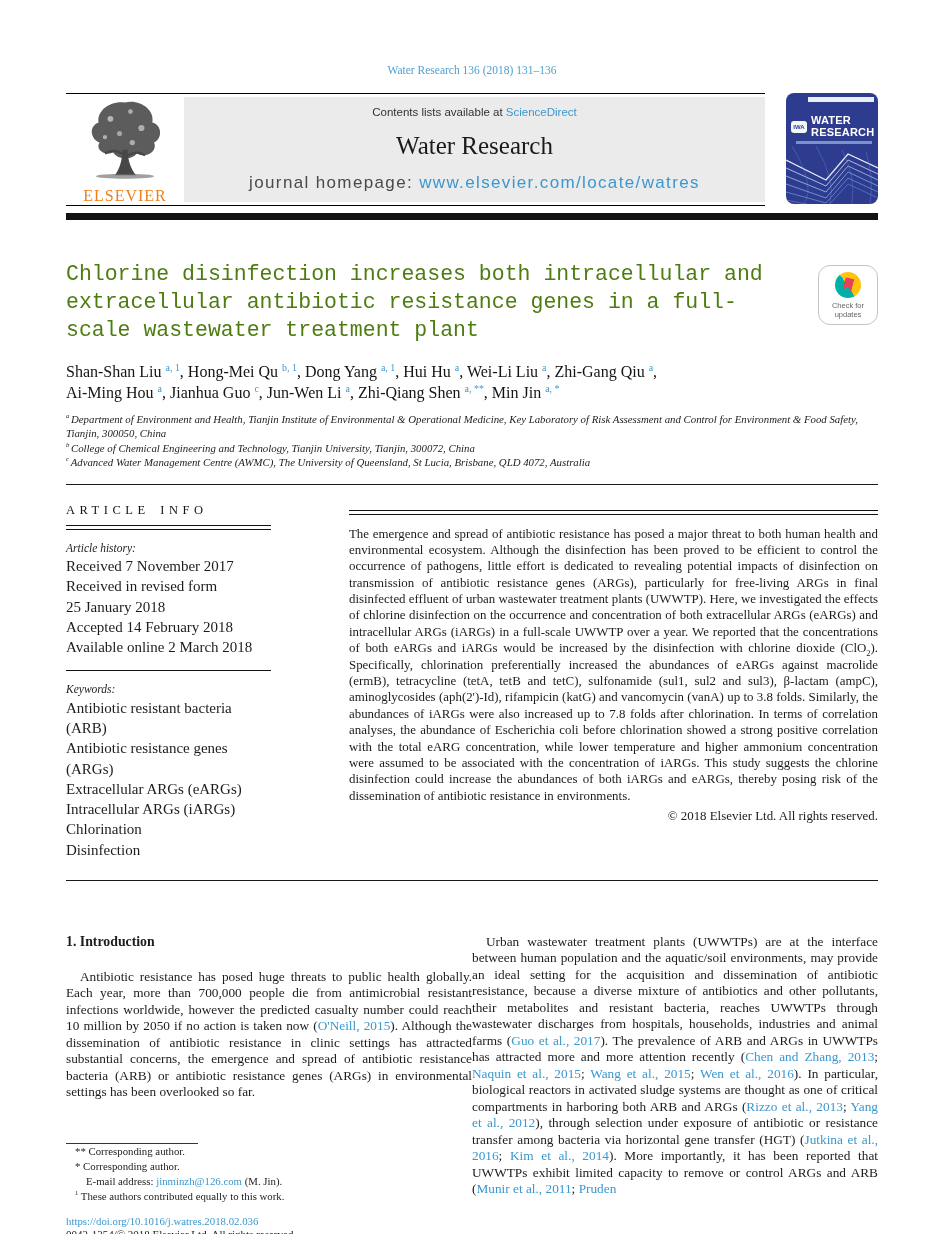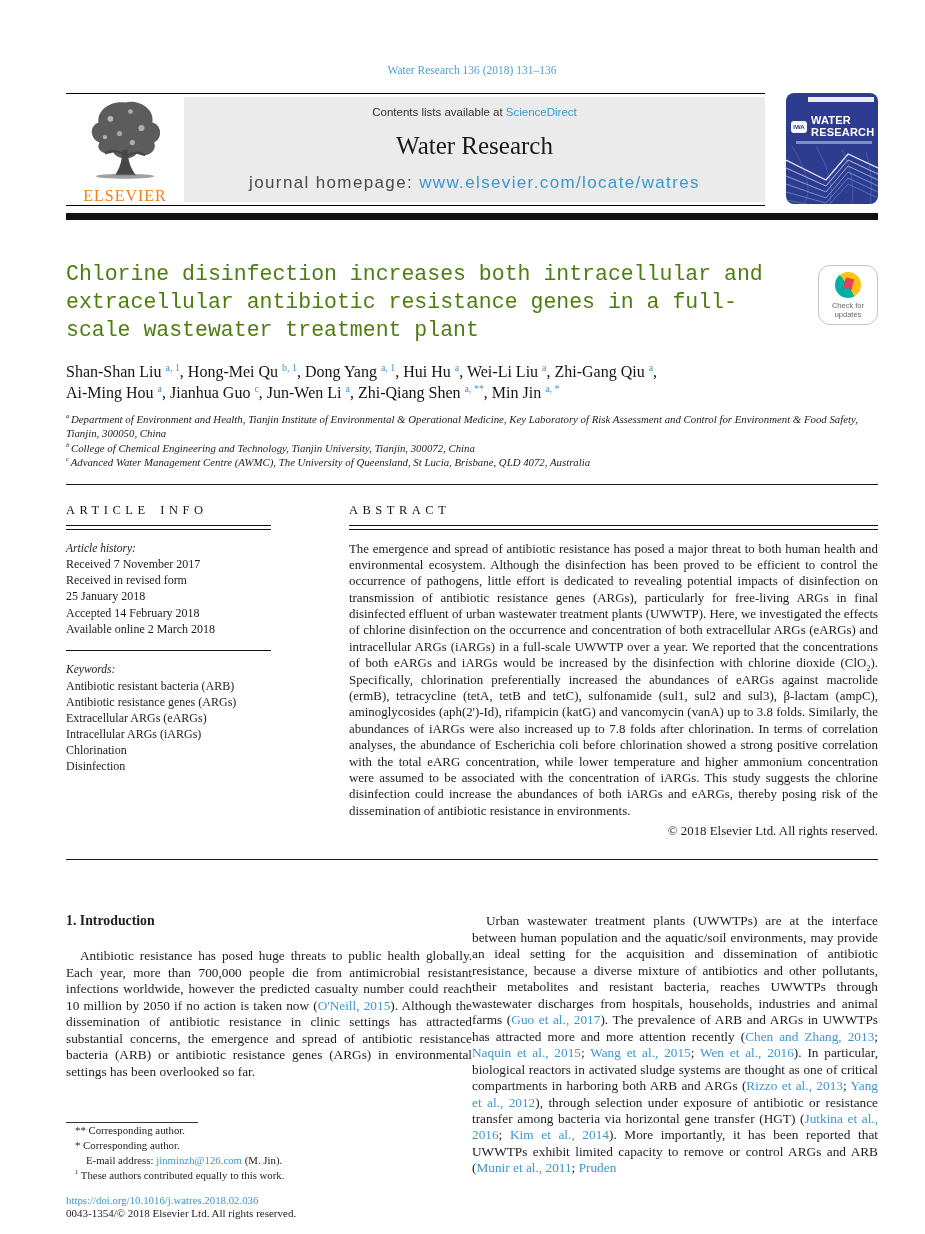--- a/index.html
+++ b/index.html
@@ -39,21 +39,21 @@
 
   .authors{margin-top:16px;font-size:16px;line-height:1.32;color:#141414;}
   .affiliations{margin-top:9px;font-size:10.8px;line-height:1.32;font-style:italic;color:#222;}
 
   .rule-heavy{border-top:1.5px solid #1a1a1a;margin-top:15px;}
   .info-grid{display:grid;grid-template-columns:205px 1fr;column-gap:78px;padding-top:18px;}
   .col-header{font-size:12.5px;letter-spacing:.36em;word-spacing:.25em;color:#141414;}
   .double-rule{height:2.5px;border-top:1px solid #141414;border-bottom:1px solid #141414;margin-top:7px;}
   .mid-rule{border-top:1.3px solid #141414;margin-top:13px;}
   .info-label{font-style:italic;font-size:11.5px;margin-top:11px;line-height:1.35;}
-  .info-lines{font-size:12px;line-height:1.35;}
+  .info-lines{font-size:15px;line-height:1.35;}
   .abstract-body{margin-top:11px;font-size:12.9px;line-height:1.27;text-align:justify;}
   .abstract-copyright{font-size:12.9px;text-align:right;margin-top:5px;}
   .rule-bottom{border-top:1.5px solid #1a1a1a;margin-top:20px;}
 
   .main-grid{display:grid;grid-template-columns:1fr 1fr;margin-top:53px;}
   .section-heading{font-size:13.8px;font-weight:bold;margin:0 0 19px 0;}
   .body-para{font-size:13.3px;line-height:1.24;text-align:justify;text-indent:14px;margin:0;}
 
   .footnotes{margin-top:42px;}
   .fn-rule{width:132px;border-top:1px solid #333;}
@@ -156,21 +156,20 @@
       <div class="info-lines">
         <div>Antibiotic resistant bacteria (ARB)</div>
         <div>Antibiotic resistance genes (ARGs)</div>
         <div>Extracellular ARGs (eARGs)</div>
         <div>Intracellular ARGs (iARGs)</div>
         <div>Chlorination</div>
         <div>Disinfection</div>
       </div>
     </div>
     <div>
-      <div class="col-header">ABSTRACT</div>
       <div class="double-rule"></div>
       <div class="abstract-body"><span>The emergence and spread of antibiotic resistance has posed a major threat to both human health and environmental ecosystem. Although the disinfection has been proved to be efficient to control the occurrence of pathogens, little effort is dedicated to revealing potential impacts of disinfection on transmission of antibiotic resistance genes (ARGs), particularly for free-living ARGs in final disinfected effluent of urban wastewater treatment plants (UWWTP). Here, we investigated the effects of chlorine disinfection on the occurrence and concentration of both extracellular ARGs (eARGs) and intracellular ARGs (iARGs) in a full-scale UWWTP over a year. We reported that the concentrations of both eARGs and iARGs would be increased by the disinfection with chlorine dioxide (ClO</span><span class="seg-sub">2</span><span>). Specifically, chlorination preferentially increased the abundances of eARGs against macrolide (</span><span class="seg-italic">ermB</span><span>), tetracycline (</span><span class="seg-italic">tetA</span><span>, </span><span class="seg-italic">tetB</span><span> and </span><span class="seg-italic">tetC</span><span>), sulfonamide (</span><span class="seg-italic">sul1</span><span>, </span><span class="seg-italic">sul2</span><span> and </span><span class="seg-italic">sul3</span><span>), β-lactam (</span><span class="seg-italic">ampC</span><span>), aminoglycosides (</span><span class="seg-italic">aph(2')-Id</span><span>), rifampicin (</span><span class="seg-italic">katG</span><span>) and vancomycin (</span><span class="seg-italic">vanA</span><span>) up to 3.8 folds. Similarly, the abundances of iARGs were also increased up to 7.8 folds after chlorination. In terms of correlation analyses, the abundance of </span><span class="seg-italic">Escherichia coli</span><span> before chlorination showed a strong positive correlation with the total eARG concentration, while lower temperature and higher ammonium concentration were assumed to be associated with the concentration of iARGs. This study suggests the chlorine disinfection could increase the abundances of both iARGs and eARGs, thereby posing risk of the dissemination of antibiotic resistance in environments.</span></div>
       <div class="abstract-copyright">© 2018 Elsevier Ltd. All rights reserved.</div>
     </div>
   </div>
 
   <div class="rule-bottom"></div>
 
   <div class="main-grid">
     <div>

